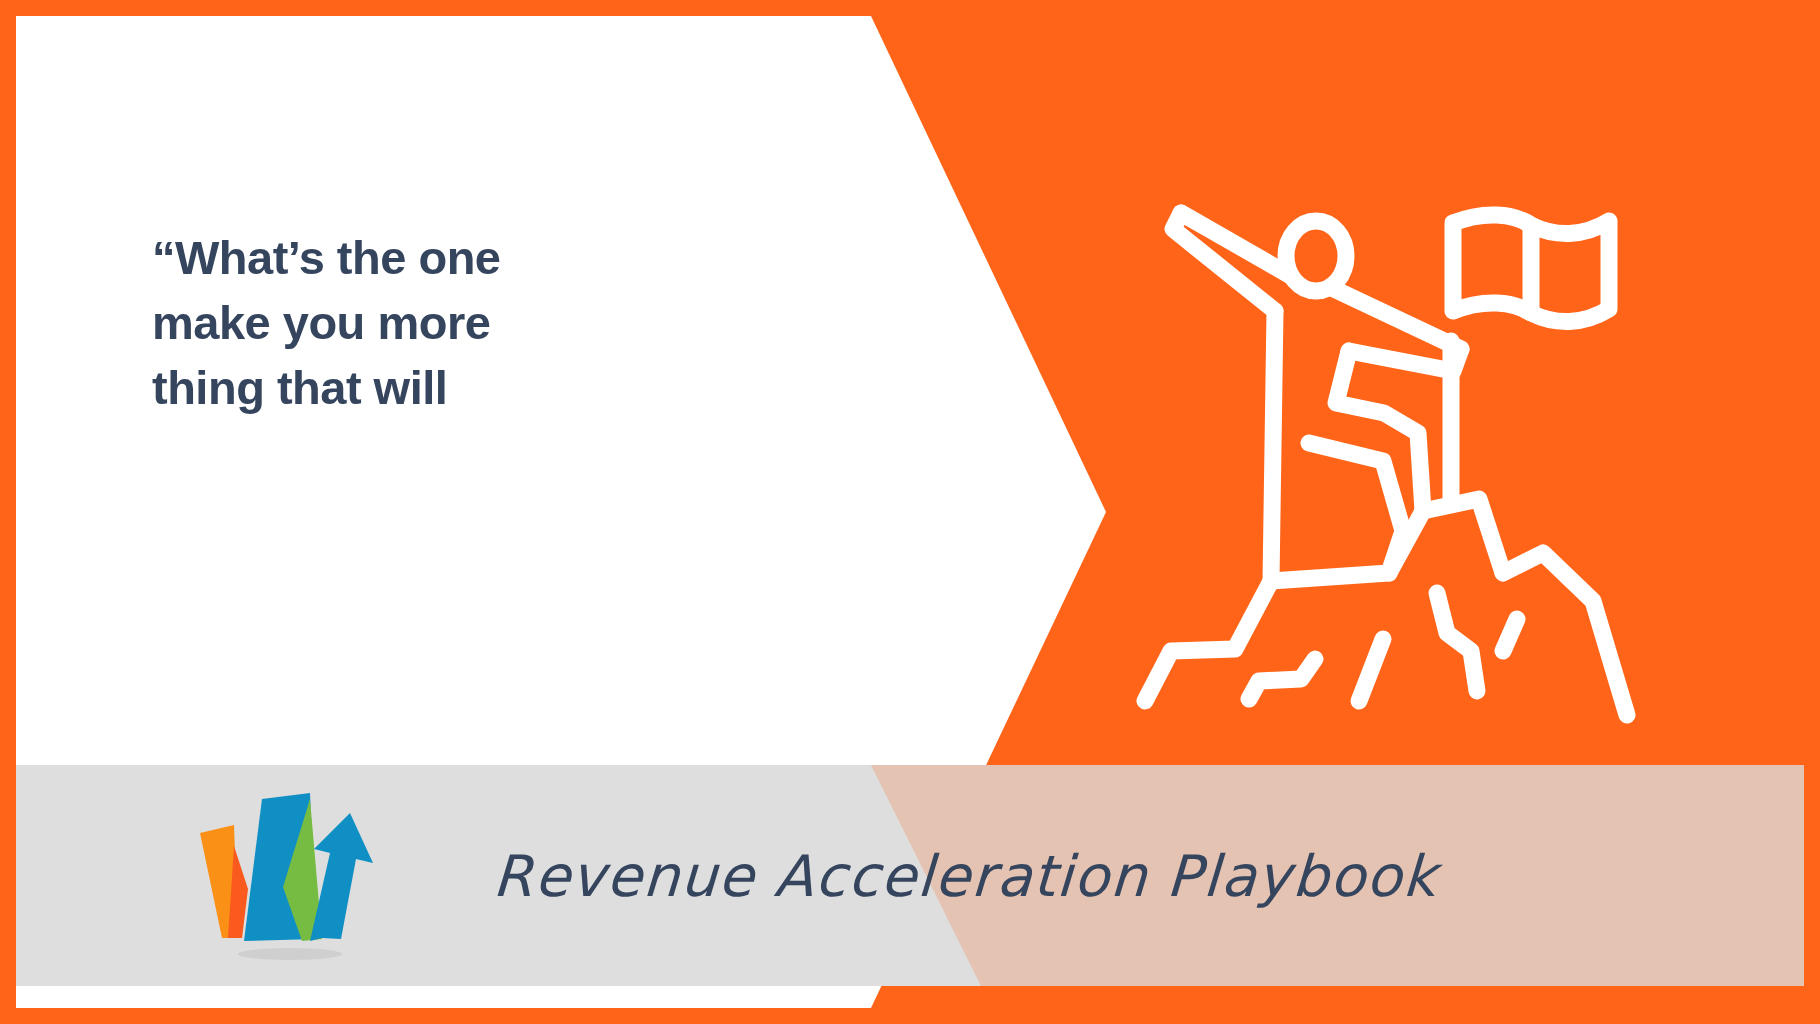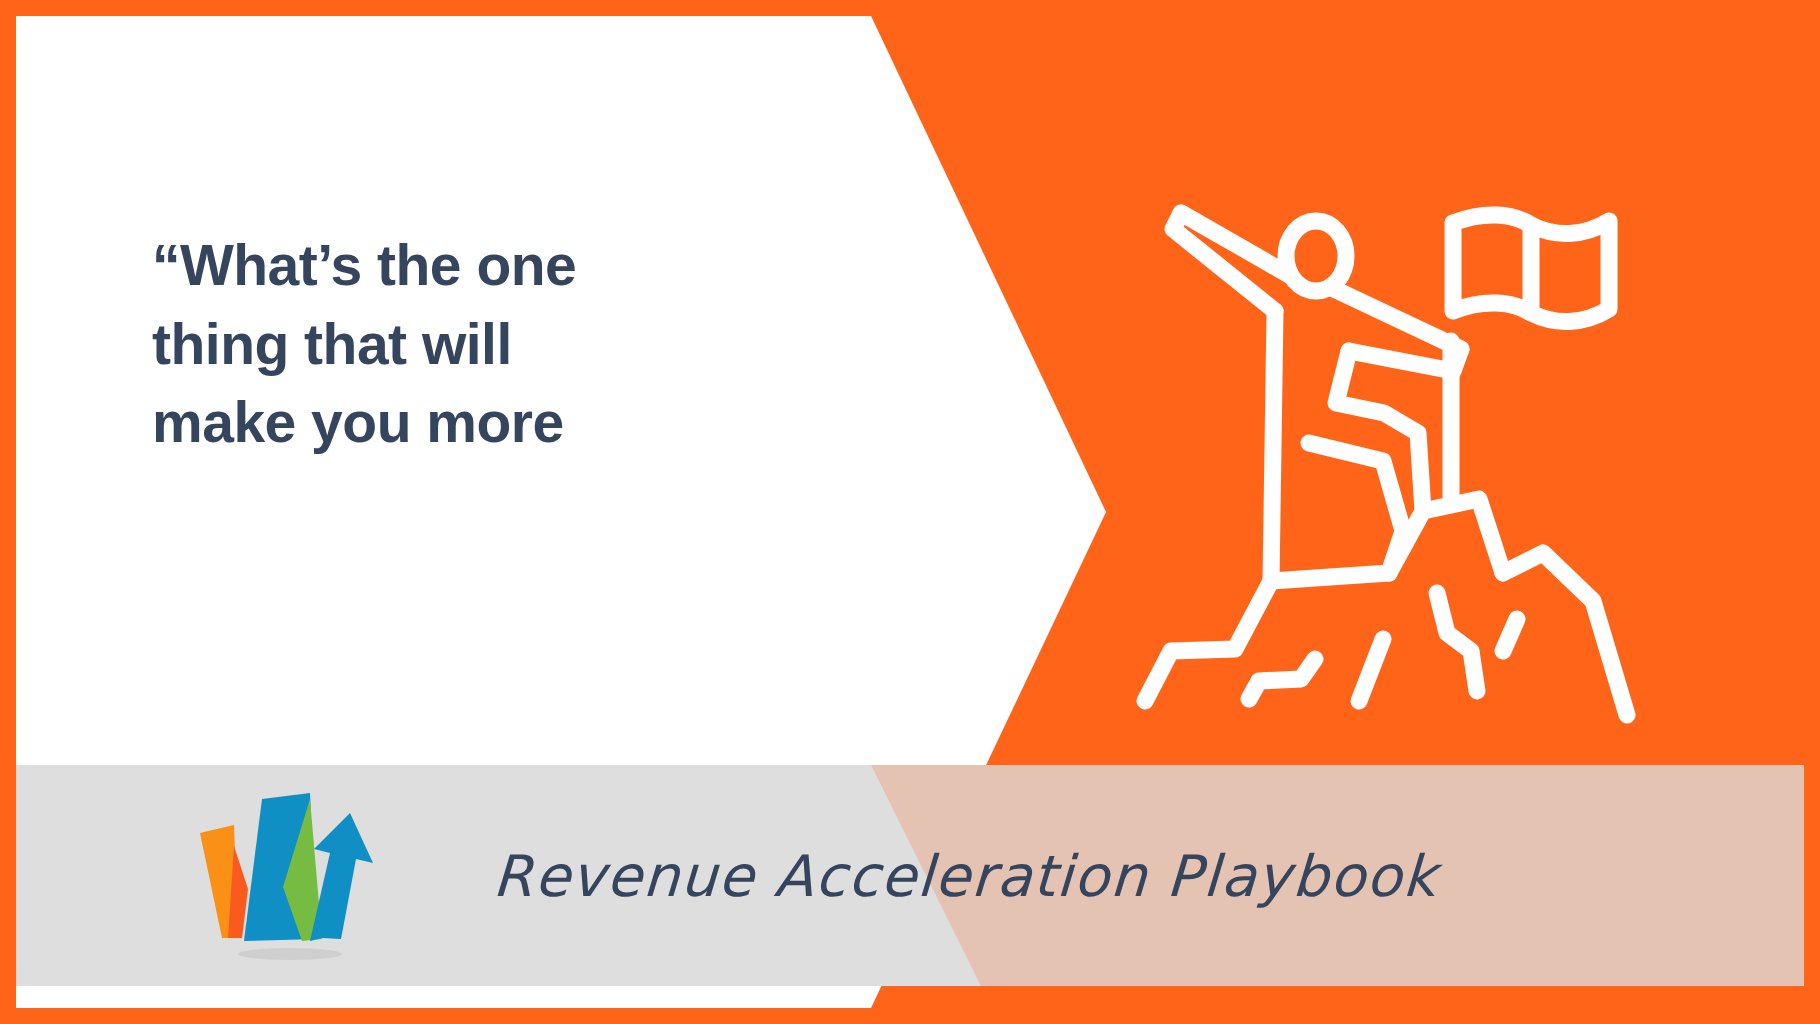--- a/index.html
+++ b/index.html
@@ -51,21 +51,21 @@
     clip-path: polygon(855px 0, 1788px 0, 1788px 221px, 965px 221px);
     pointer-events:none;
   }
 
   
   #headline {
     position:absolute;
     left:136px;  top:210px;
     width:640px;
     color:#36455E;
-    font-size:57px;
+    font-size:47px;
     font-weight:bold;
     line-height:1.38;
     letter-spacing:-0.5px;
   }
   #headline .ln { display:block; white-space:nowrap; }
 
   
   #logo-wrap {
     position:absolute;
     left:182px; top:775px;
@@ -104,22 +104,22 @@
 
   <div id="canvas">
 
     <div id="chevron"></div>
 
     <div id="footer-band"></div>
     <div id="footer-band-overlay"></div>
 
     <div id="headline">
       <span class="ln">“What’s the one</span>
+      <span class="ln">make you more</span>
       <span class="ln">thing that will</span>
-      <span class="ln">make you more</span>
     </div>
 
     <div id="logo-wrap">
       <svg viewBox="0 0 190 175" xmlns="http://www.w3.org/2000/svg">
 
         <polygon points="2,42 36,34 40,147 24,147" fill="#FA9016"></polygon>
 
         <polygon points="36,55 50,98 44,147 30,147" fill="#FA5A1E"></polygon>
 
         <polygon points="64,8 112,2 118,148 46,150" fill="#0F8FC4"></polygon>

